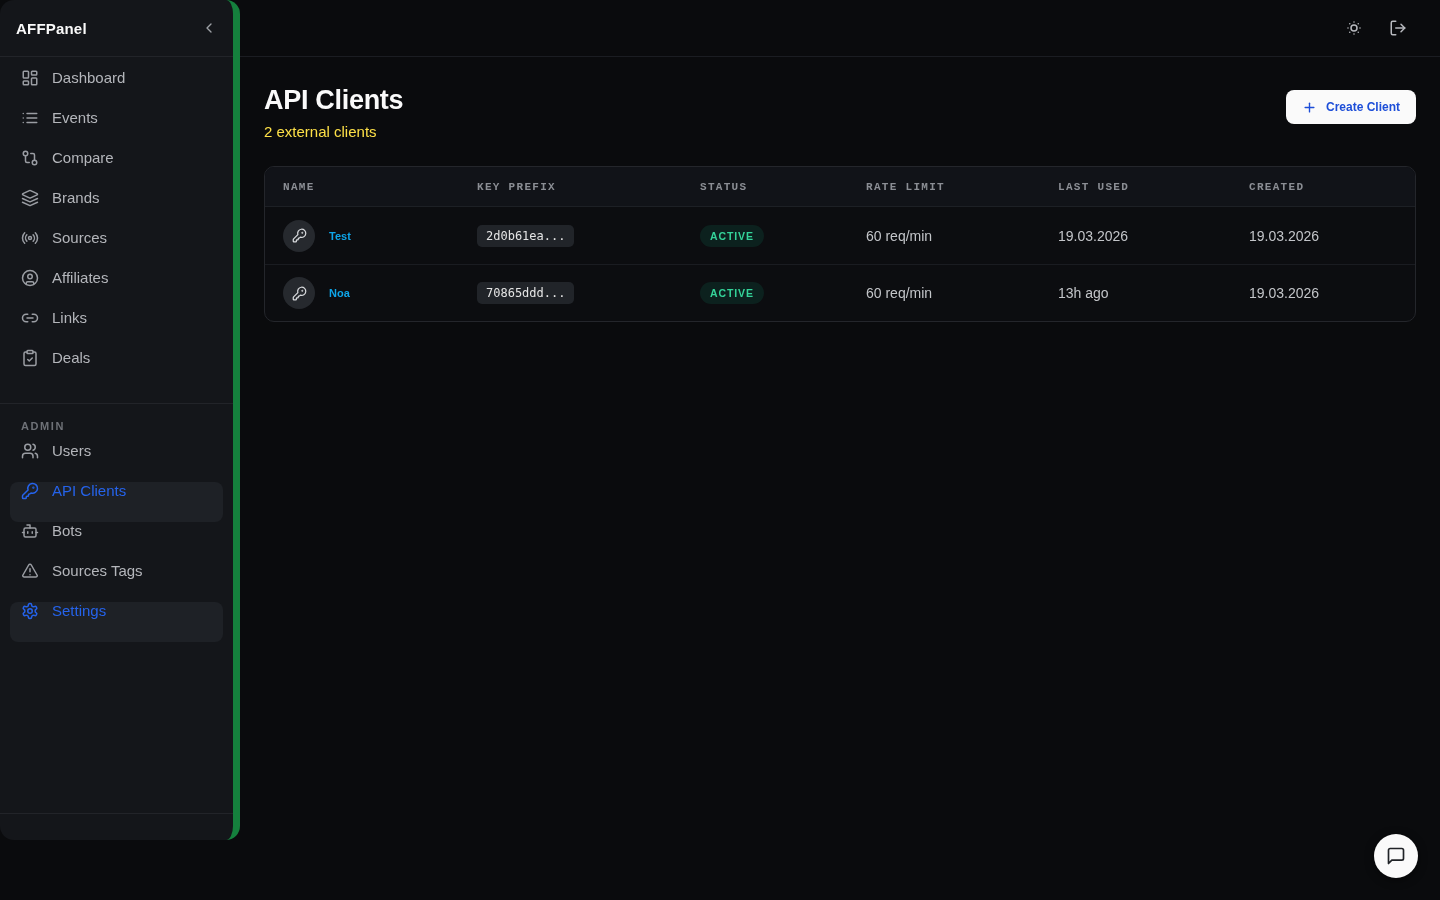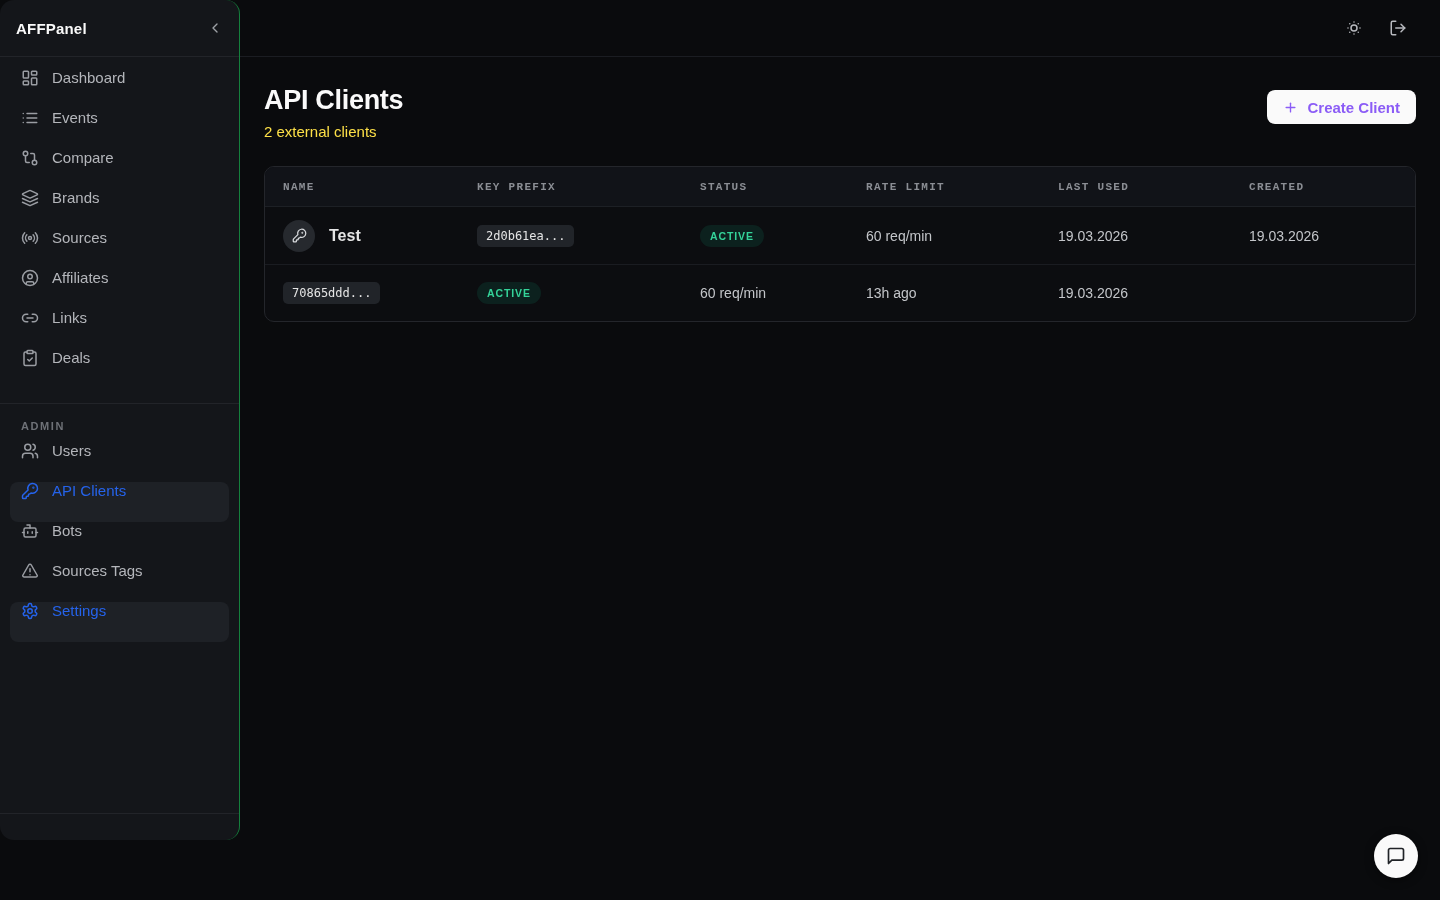--- a/index.html
+++ b/index.html
@@ -10,21 +10,21 @@
     font-family:"Liberation Sans", sans-serif;
     overflow:hidden;
     display:flex;
   }
   svg { display:block; }
 
   
   .sidebar {
     width:240px; min-width:240px; height:840px;
     background:#14161a;
-    border-right:1px solid #15803d;
+    border-right:7px solid #15803d;
     display:flex; flex-direction:column;border-radius:14px;
   }
   .sidebar-header {
     height:57px;
     display:flex; align-items:center; justify-content:space-between;
     padding:0 16px;
     border-bottom:1px solid #222429;
   }
   .brand { font-size:15px; font-weight:700; color:#fafafa; letter-spacing:.2px; }
   .collapse-btn { color:#9ea1a6; cursor:pointer; display:flex; align-items:center; }
@@ -56,25 +56,25 @@
     gap:26px; padding:0 33px;
   }
   .topbar-icon { color:#b7b9be; cursor:pointer; display:flex; }
 
   .content { padding:28px 24px 0; }
   .page-head { display:flex; justify-content:space-between; align-items:flex-start; }
   .page-title { font-size:27px; font-weight:700; color:#fafafa; letter-spacing:-.3px; }
   .page-subtitle { font-size:15px; color:#fde047; margin-top:7px; }
   .create-btn {
     display:flex; align-items:center; gap:9px;
-    background:#fafafa; color:#8b5cf6;
+    background:#fafafa; color:#1d4ed8;
     border:none; border-radius:8px;
     height:34px; padding:0 16px; margin-top:5px;
     font-family:"Liberation Sans", sans-serif;
-    font-size:15px; font-weight:600; cursor:pointer;
+    font-size:12px; font-weight:600; cursor:pointer;
   }
 
   
   .table {
     margin-top:26px;
     border:1px solid #24262b; border-radius:10px;
     background:#0c0d10; overflow:hidden;
   }
   .tgrid {
     display:grid;
@@ -92,21 +92,21 @@
   }
   .trow { height:57px; cursor:default; }
   .trow + .trow { border-top:1px solid #1a1c21; }
   .td { padding-left:18px; font-size:14px; color:#c3c5c9; white-space:nowrap; }
   .name-cell { display:flex; align-items:center; gap:14px; }
   .avatar {
     width:32px; height:32px; border-radius:50%;
     background:#26292e; color:#d8dadd;
     display:flex; align-items:center; justify-content:center;
   }
-  .client-name { font-size:16px; font-weight:700; color:#e5e5e5; }
+  .client-name { font-size:11px; font-weight:700; color:#0ea5e9; }
   .key-chip {
     display:inline-block;
     font-family:"DejaVu Sans Mono", monospace;
     font-size:12px; color:#e5e5e5;
     background:#212429; border-radius:5px;
     padding:4px 9px;
   }
   .badge {
     display:inline-block;
     font-size:10.5px; font-weight:700; letter-spacing:.9px;
@@ -359,20 +359,31 @@
           <span class="client-name">Test</span>
         </div>
         <div class="td"><span class="key-chip">2d0b61ea...</span></div>
         <div class="td"><span class="badge">ACTIVE</span></div>
         <div class="td">60 req/min</div>
         <div class="td">19.03.2026</div>
         <div class="td">19.03.2026</div>
       </div>
 
       <div class="tgrid trow">
+        <div class="td name-cell">
+          <span class="avatar">
+            <span>
+              <svg width="15" height="15" viewBox="0 0 24 24" fill="none" stroke="currentColor" stroke-width="2" stroke-linecap="round" stroke-linejoin="round">
+                  <path d="M2.586 17.414A2 2 0 0 0 2 18.828V21a1 1 0 0 0 1 1h3a1 1 0 0 0 1-1v-1a1 1 0 0 1 1-1h1a1 1 0 0 0 1-1v-1a1 1 0 0 1 1-1h.172a2 2 0 0 0 1.414-.586l.814-.814a6.5 6.5 0 1 0-4-4z"></path>
+                  <circle cx="16.5" cy="7.5" r=".5" fill="currentColor"></circle>
+                </svg>
+            </span>
+          </span>
+          <span class="client-name">Noa</span>
+        </div>
         <div class="td"><span class="key-chip">70865ddd...</span></div>
         <div class="td"><span class="badge">ACTIVE</span></div>
         <div class="td">60 req/min</div>
         <div class="td">13h ago</div>
         <div class="td">19.03.2026</div>
       </div>
     </div>
   </section>
 </div>
 

